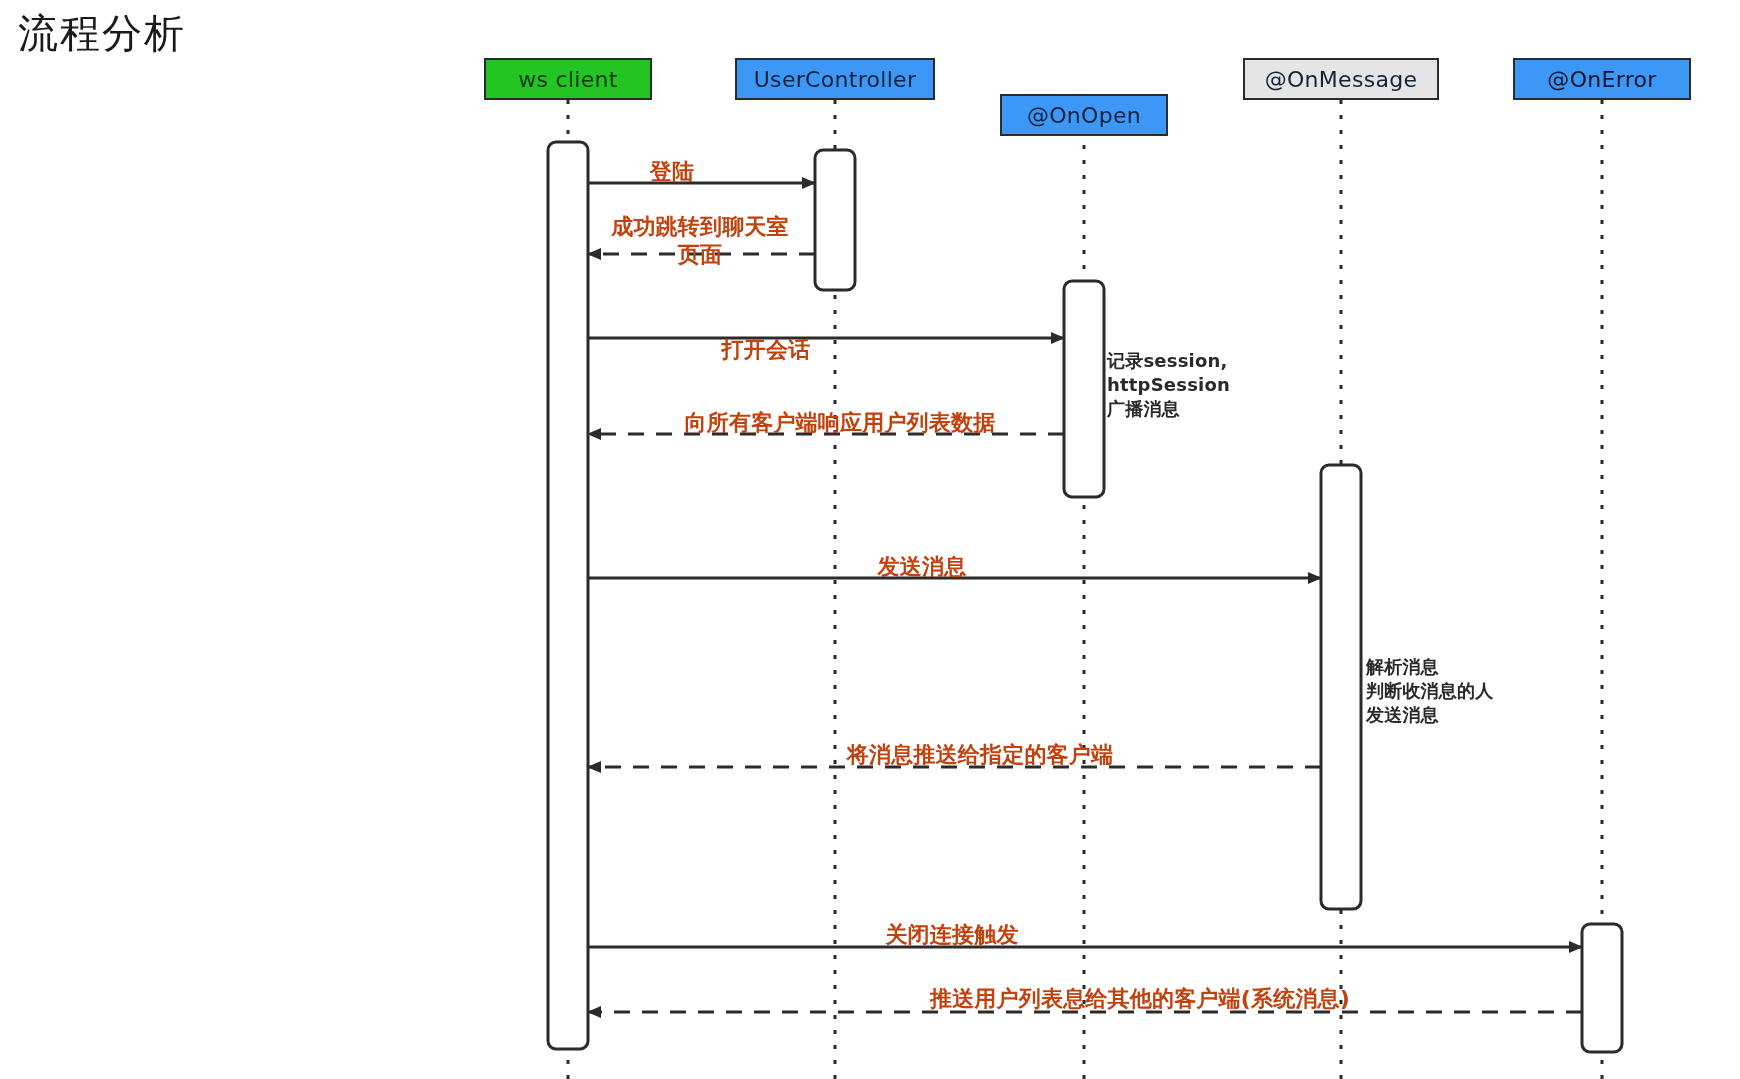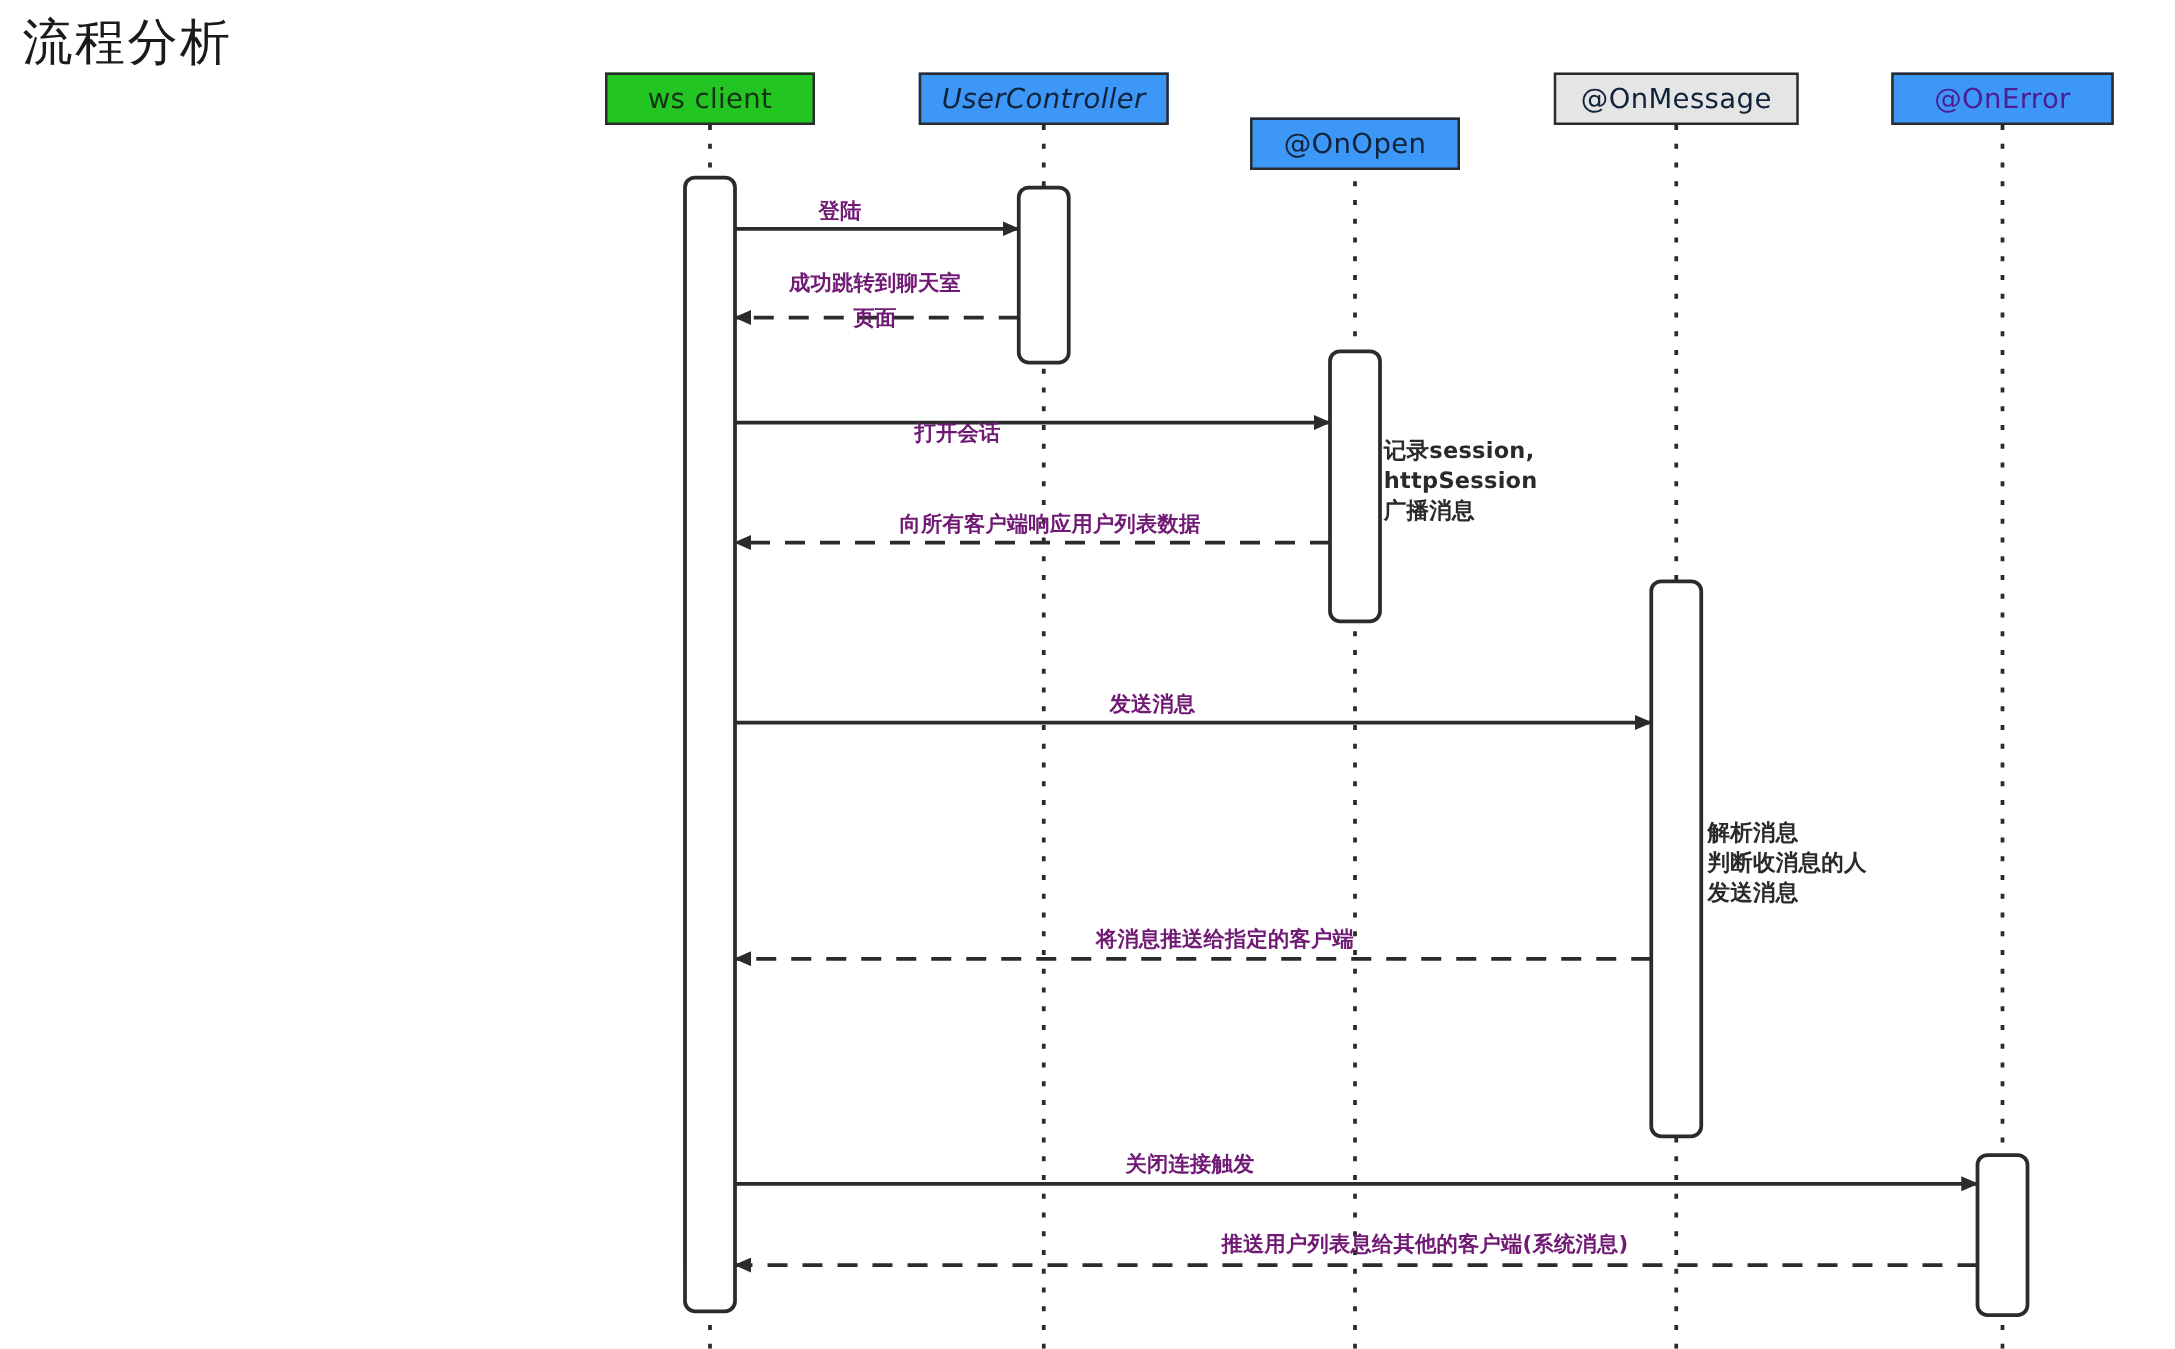--- a/index.html
+++ b/index.html
@@ -45,22 +45,22 @@
     display: flex;
     align-items: center;
     justify-content: center;
     font-size: 22px;
     color: #1b2a3a;
     white-space: nowrap;
     letter-spacing: 0.3px;
   }
   .msg-label {
     position: absolute;
-    font-size: 17px;
-    color: #701a75;
+    font-size: 22px;
+    color: #c2410c;
     white-space: nowrap;
     text-align: center;
     font-weight: 600;
     letter-spacing: 0.2px;
   }
   .note-text {
     position: absolute;
     font-size: 18px;
     color: #2a2a2a;
     line-height: 24px;
@@ -108,30 +108,30 @@
         <line x1="1321" x2="588" y1="767" y2="767" stroke="#2b2b2b" stroke-width="3" stroke-dasharray="16 12" marker-end="url(#arrow-left)"></line>
         <line x1="588" x2="1582" y1="947" y2="947" stroke="#2b2b2b" stroke-width="3" marker-end="url(#arrow-right)"></line>
         <line x1="1582" x2="588" y1="1012" y2="1012" stroke="#2b2b2b" stroke-width="3" stroke-dasharray="16 12" marker-end="url(#arrow-left)"></line>
       </g>
   </svg>
 
   <div id="participants-layer">
       <div class="participant-box" style="left: 484px; top: 58px; width: 168px; height: 42px; background: rgb(34, 197, 34); border-color: rgb(43, 43, 43); color: rgb(20, 51, 20);">
         <span>ws client</span>
       </div>
-      <div class="participant-box" style="left: 735px; top: 58px; width: 200px; height: 42px; background: rgb(61, 151, 247); border-color: rgb(43, 43, 43); color: rgb(16, 35, 59); font-style: italic;">
+      <div class="participant-box" style="left: 735px; top: 58px; width: 200px; height: 42px; background: rgb(61, 151, 247); border-color: rgb(43, 43, 43); color: rgb(16, 35, 59);">
         <span>UserController</span>
       </div>
       <div class="participant-box" style="left: 1000px; top: 58px; width: 168px; height: 42px; background: rgb(61, 151, 247); border-color: rgb(43, 43, 43); color: rgb(16, 35, 59); margin-top: 36px;">
         <span>@OnOpen</span>
       </div>
       <div class="participant-box" style="left: 1243px; top: 58px; width: 196px; height: 42px; background: #e5e5e5; border-color: rgb(43, 43, 43); color: rgb(16, 35, 59);">
         <span>@OnMessage</span>
       </div>
-      <div class="participant-box" style="left: 1513px; top: 58px; width: 178px; height: 42px; background: rgb(61, 151, 247); border-color: rgb(43, 43, 43); color: #4c1d95;">
+      <div class="participant-box" style="left: 1513px; top: 58px; width: 178px; height: 42px; background: rgb(61, 151, 247); border-color: rgb(43, 43, 43); color: #0f172a;">
         <span>@OnError</span>
       </div>
     </div>
   <div id="labels-layer">
       <div class="msg-label" style="left: 672px; top: 157px; transform: translateX(-50%);">登陆</div>
       <div class="msg-label" style="left: 700px; top: 213px; transform: translateX(-50%); white-space: pre; line-height: 28px;">成功跳转到聊天室
 页面</div>
       <div class="msg-label" style="left: 766px; top: 313px; transform: translateX(-50%); margin-top: 22px;">打开会话</div>
       <div class="msg-label" style="left: 840px; top: 408px; transform: translateX(-50%);">向所有客户端响应用户列表数据</div>
       <div class="msg-label" style="left: 922px; top: 552px; transform: translateX(-50%);">发送消息</div>

